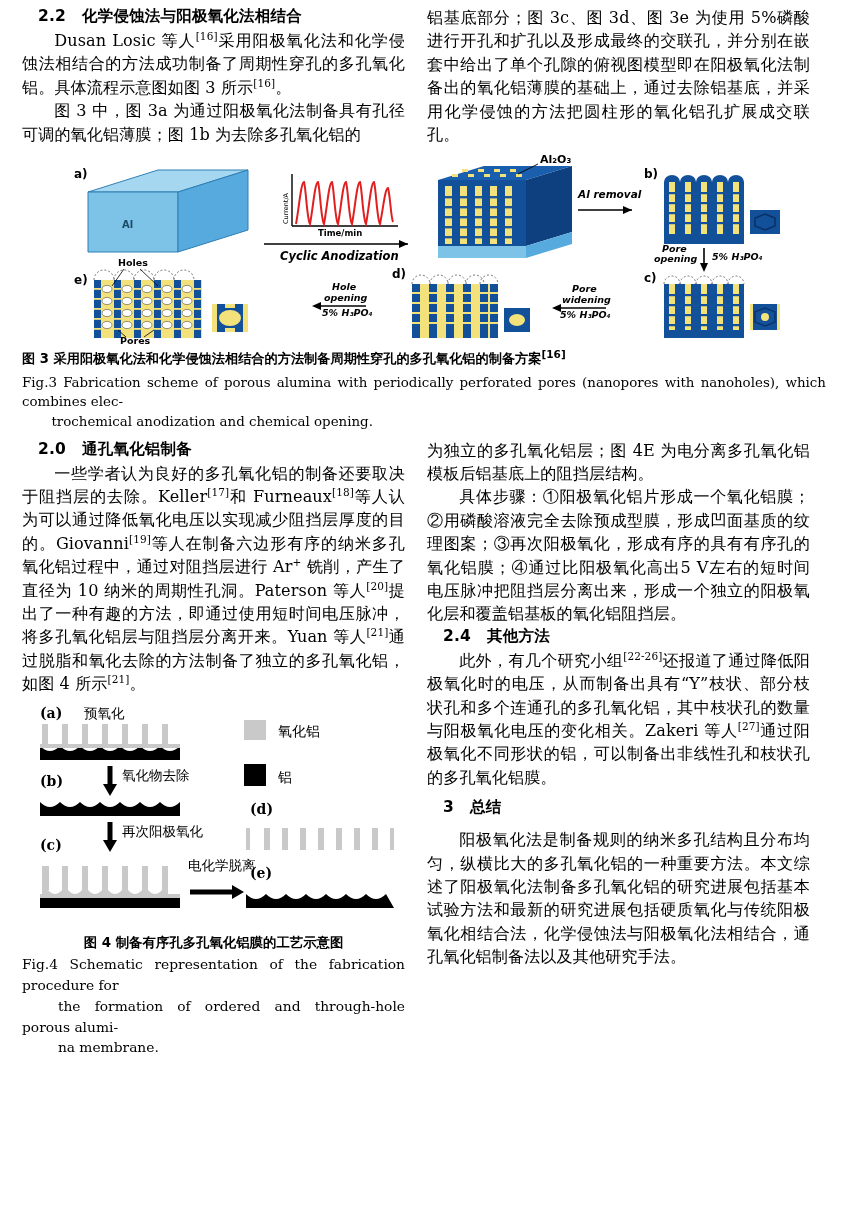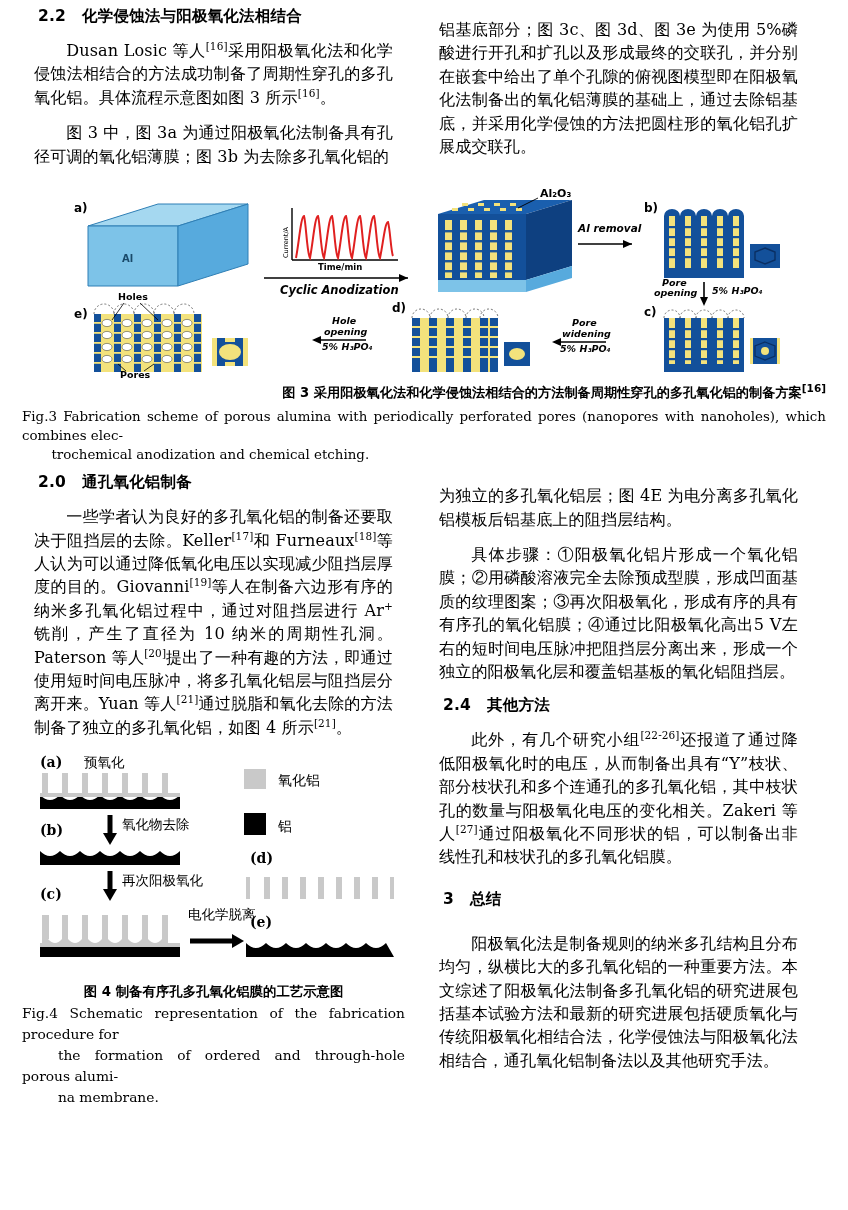--- a/index.html
+++ b/index.html
@@ -28,21 +28,21 @@
     font-family:"DejaVu Sans","Liberation Sans",sans-serif;
     font-weight:bold;
     font-size:15.5px;
     margin:0 0 2px 0;
     letter-spacing:.2px;
     white-space:nowrap;
   }
   h2.sec .num{margin-right:16px;margin-left:16px;}
 
   p.body{
-    margin:12px;
+    margin:0;
     font-size:16.1px;
     line-height:1.455;
     text-align:justify;
     text-justify:inter-ideograph;
     text-indent:2em;
     letter-spacing:.1px;
   }
   p.body.noind{text-indent:0;}
   .sup{font-size:10.5px;vertical-align:super;line-height:0;}
 
@@ -51,21 +51,21 @@
   .fig3{
     position:relative;
     width:716px;height:192px;
     margin:0 auto;
     background:#fff;
   }
   .cap-cn{
     font-family:"DejaVu Sans","Liberation Sans",sans-serif;
     font-weight:bold;
     font-size:13.2px;
-    text-align:right;
+    text-align:left;
     margin:6px 0 5px 0;
   }
   .cap-en{
     font-size:13.4px;
     line-height:1.42;
     text-align:justify;
     margin:0;
   }
   .cap-en .ind{display:inline-block;width:2.2em;}
 
@@ -87,21 +87,21 @@
 
 <div class="page">
 
   <div class="cols">
 
     <div class="col">
       <h2 class="sec">
         <span class="num">2.2</span><span>化学侵蚀法与阳极氧化法相结合</span>
       </h2>
       <p class="body"><span>Dusan Losic 等人</span><span class="sup">[16]</span><span>采用阳极氧化法和化学侵蚀法相结合的方法成功制备了周期性穿孔的多孔氧化铝。具体流程示意图如图 3 所示</span><span class="sup">[16]</span><span>。</span></p>
-      <p class="body">图 3 中，图 3a 为通过阳极氧化法制备具有孔径可调的氧化铝薄膜；图 3b 为去除多孔氧化铝的</p>
+      <p class="body">图 3 中，图 3a 为通过阳极氧化法制备具有孔径可调的氧化铝薄膜；图 1b 为去除多孔氧化铝的</p>
     </div>
 
     <div class="col">
       <p class="body noind">铝基底部分；图 3c、图 3d、图 3e 为使用 5%磷酸进行开孔和扩孔以及形成最终的交联孔，并分别在嵌套中给出了单个孔隙的俯视图模型即在阳极氧化法制备出的氧化铝薄膜的基础上，通过去除铝基底，并采用化学侵蚀的方法把圆柱形的氧化铝孔扩展成交联孔。</p>
     </div>
   </div>
 
   <div class="fig3wrap">
     <div class="fig3">
       <svg viewBox="0 0 716 192" width="716" height="192">
@@ -361,21 +361,21 @@
           <ellipse cx="164" cy="166" rx="11" ry="8" fill="#f3e27c"></ellipse>
           <rect x="146" y="152" width="5" height="28" fill="#f3e27c"></rect>
           <rect x="177" y="152" width="5" height="28" fill="#f3e27c"></rect>
           <rect x="159" y="152" width="10" height="4" fill="#f3e27c"></rect>
           <rect x="159" y="176" width="10" height="4" fill="#f3e27c"></rect>
         </g>
       </svg>
     </div>
 
     <div class="cap-cn"><span>图 3  采用阳极氧化法和化学侵蚀法相结合的方法制备周期性穿孔的多孔氧化铝的制备方案</span><span class="sup">[16]</span></div>
-    <p class="cap-en"><span>Fig.3 Fabrication scheme of porous alumina with periodically perforated pores (nanopores with nanoholes), which combines elec-</span><br><span class="ind"></span><span>trochemical anodization and chemical etching.</span></p>
+    <p class="cap-en"><span>Fig.3 Fabrication scheme of porous alumina with periodically perforated pores (nanopores with nanoholes), which combines elec-</span><br><span class="ind"></span><span>trochemical anodization and chemical opening.</span></p>
   </div>
 
   <div class="spacer-sm"></div>
 
   <div class="cols">
 
     <div class="col">
       <h2 class="sec">
         <span class="num">2.0</span><span>通孔氧化铝制备</span>
       </h2>

